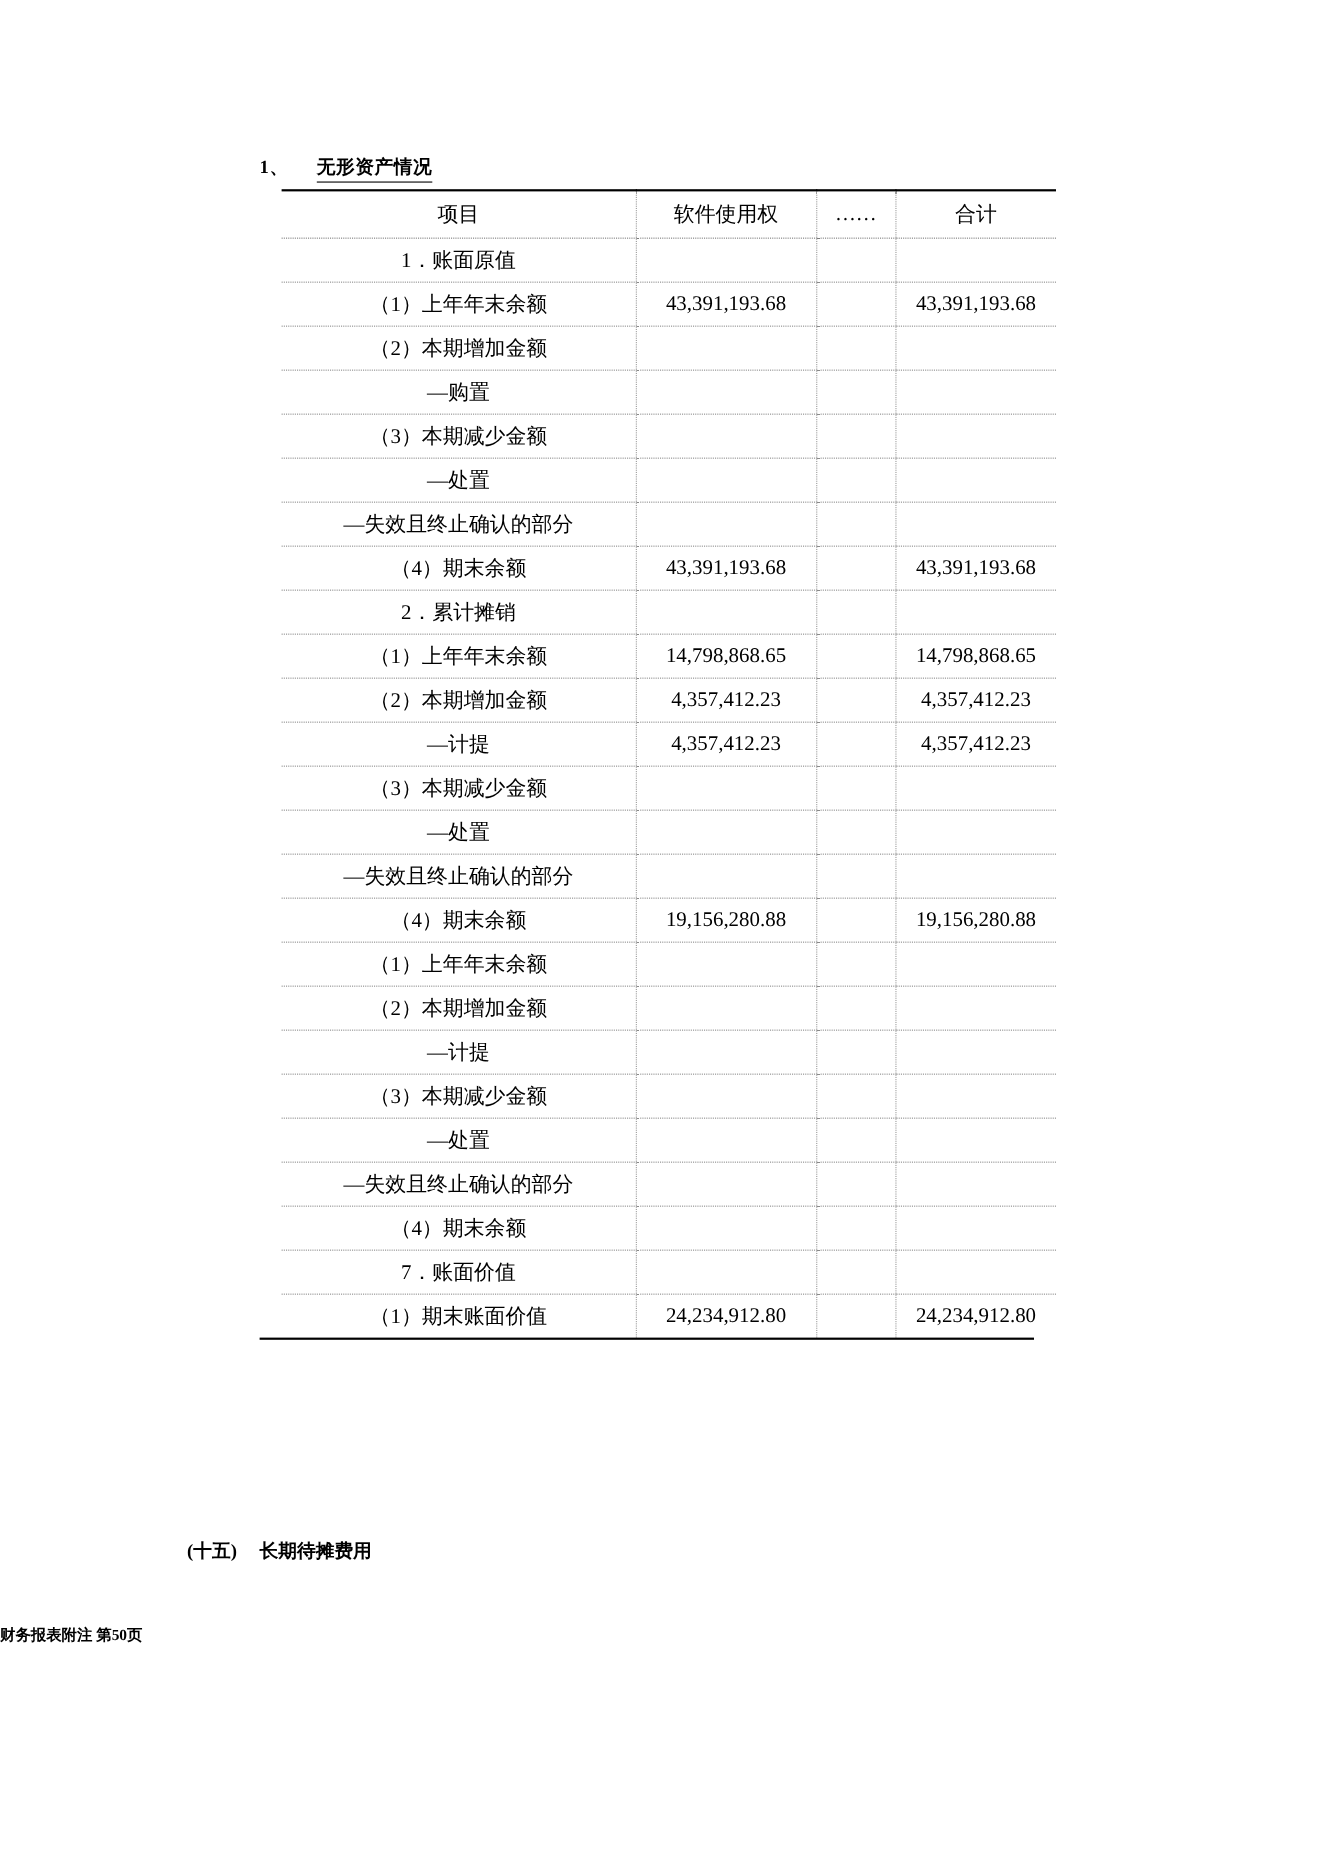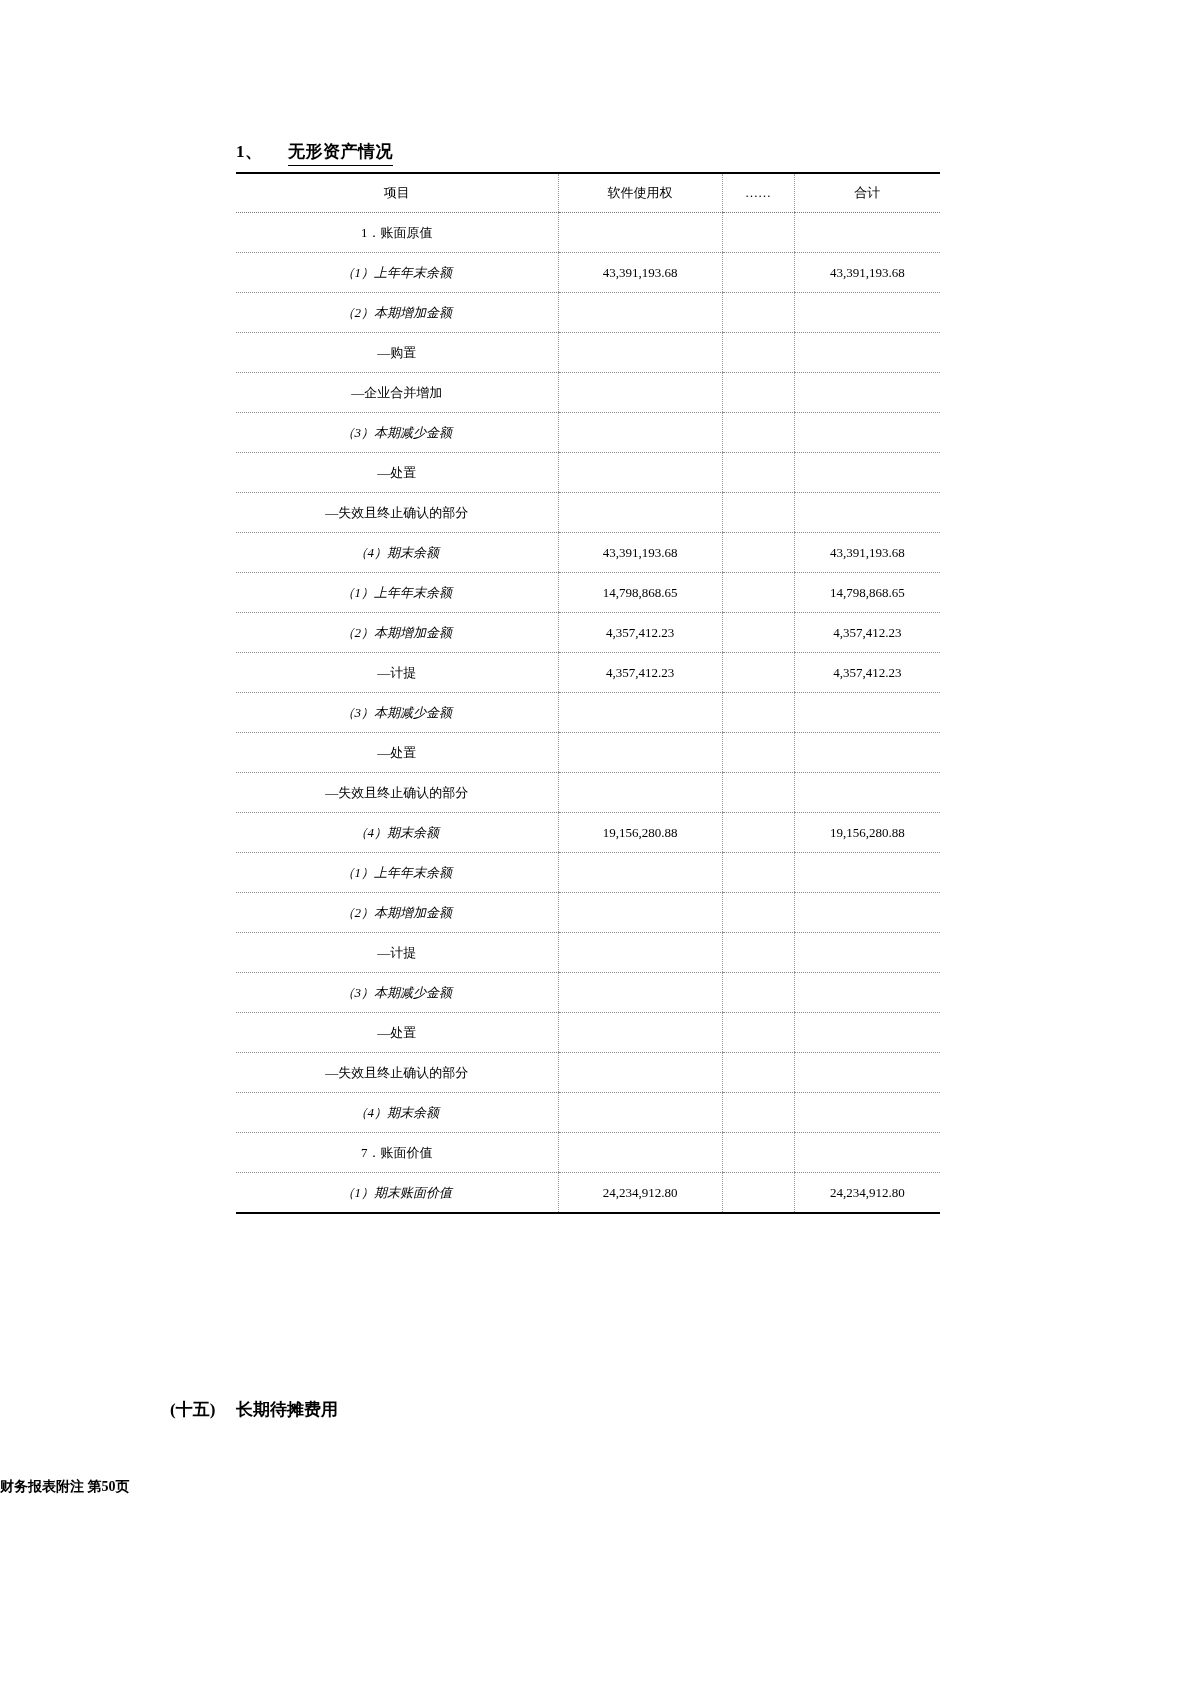--- a/index.html
+++ b/index.html
@@ -42,21 +42,22 @@
   .table-wrap {
     position: absolute;
     left: 236px;
     top: 172px;
     width: 704px;
   }
   table.fin {
     border-collapse: collapse;
     width: 704px;
     table-layout: fixed;
-    font-size: 13px;
+    font-size: 19px;
+    margin-left: 20px;
   }
   table.fin col.c1 { width: 322px; }
   table.fin col.c2 { width: 164px; }
   table.fin col.c3 { width: 72px; }
   table.fin col.c4 { width: 146px; }
 
   table.fin thead th {
     font-weight: normal;
     text-align: center;
     padding: 8px 4px 8px 4px;
@@ -82,21 +83,21 @@
   table.fin tbody tr:last-child td {
     border-bottom: none;
   }
   .top-rule {
     border-top: 2.5px solid #000;
   }
   .bottom-rule {
     border-bottom: 2.5px solid #000;
   }
   .lvl1 { padding-left: 12px; }
-  .lvl2 { padding-left: 26px; font-style: italic; }
+  .lvl2 { padding-left: 26px; }
   .lvl3 { padding-left: 48px; }
 
   .subsection-heading {
     position: absolute;
     left: 170px;
     top: 1398px;
     font-size: 17px;
     font-weight: bold;
     white-space: nowrap;
   }
@@ -157,26 +158,20 @@
             <td></td>
             <td></td>
           </tr>
           <tr>
             <td class="lvl3">—购置</td>
             <td></td>
             <td></td>
             <td></td>
           </tr>
           <tr>
-            <td class="lvl3">—企业合并增加</td>
-            <td></td>
-            <td></td>
-            <td></td>
-          </tr>
-          <tr>
             <td class="lvl2">（3）本期减少金额</td>
             <td></td>
             <td></td>
             <td></td>
           </tr>
           <tr>
             <td class="lvl3">—处置</td>
             <td></td>
             <td></td>
             <td></td>
@@ -185,20 +180,26 @@
             <td class="lvl3">—失效且终止确认的部分</td>
             <td></td>
             <td></td>
             <td></td>
           </tr>
           <tr>
             <td class="lvl2">（4）期末余额</td>
             <td>43,391,193.68</td>
             <td></td>
             <td>43,391,193.68</td>
+          </tr>
+          <tr>
+            <td class="lvl1">2．累计摊销</td>
+            <td></td>
+            <td></td>
+            <td></td>
           </tr>
           <tr>
             <td class="lvl2">（1）上年年末余额</td>
             <td>14,798,868.65</td>
             <td></td>
             <td>14,798,868.65</td>
           </tr>
           <tr>
             <td class="lvl2">（2）本期增加金额</td>
             <td>4,357,412.23</td>

